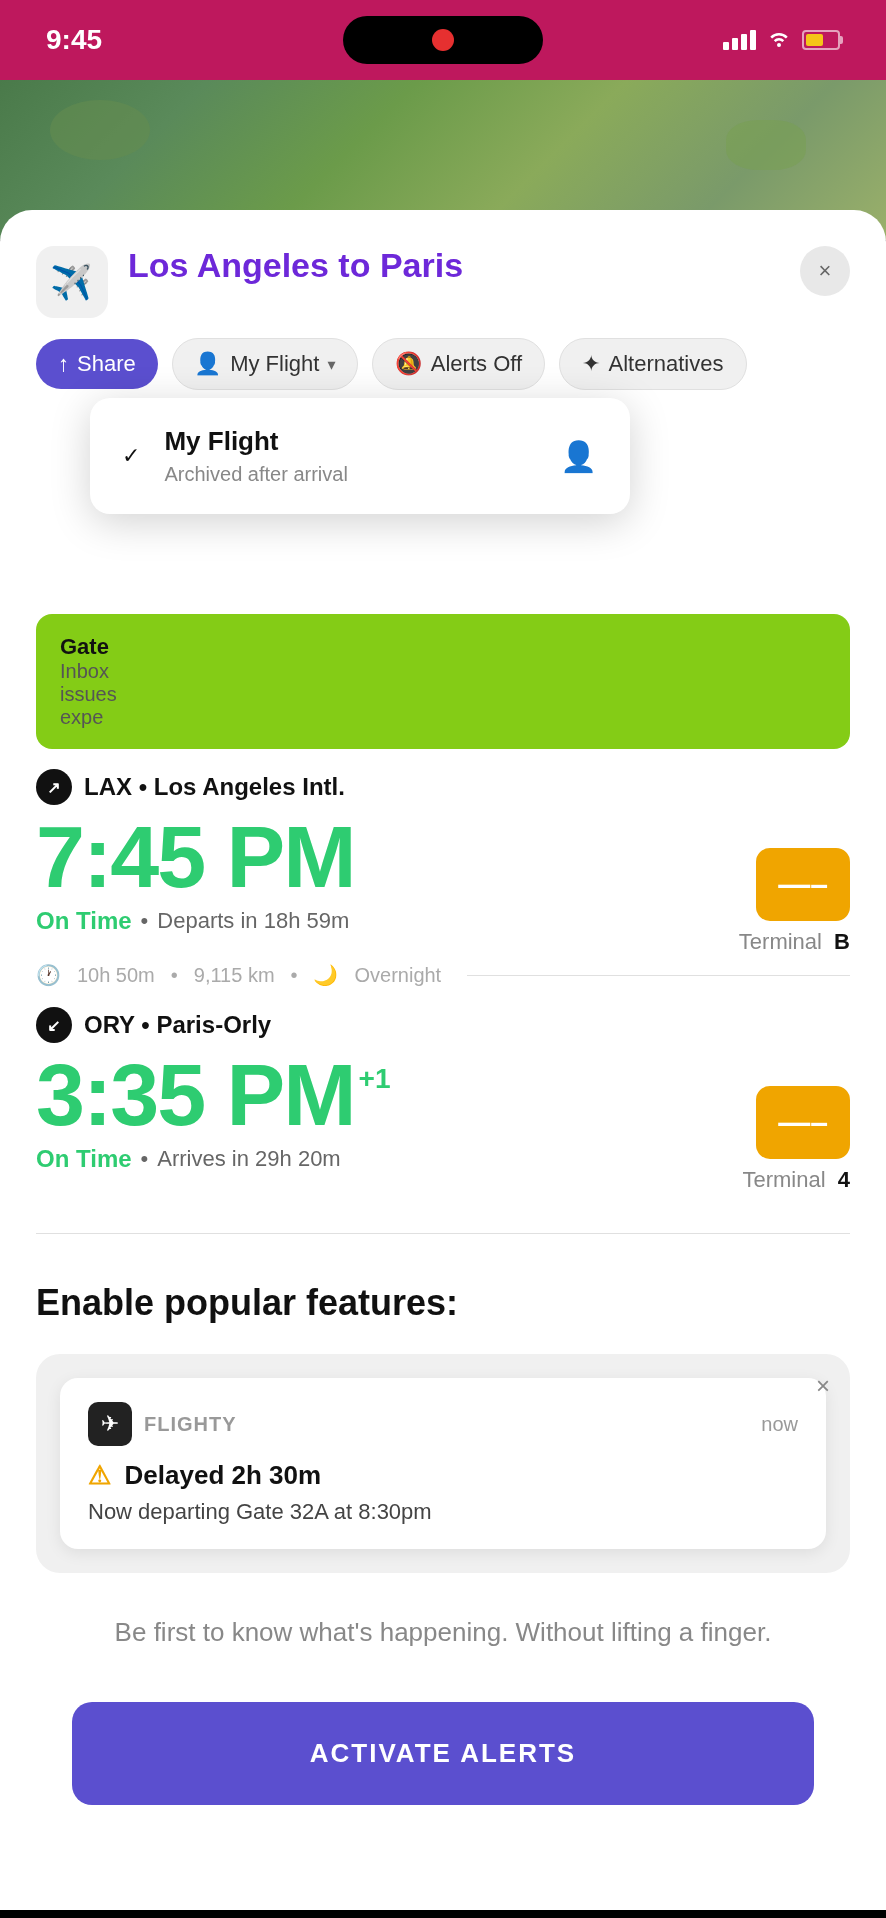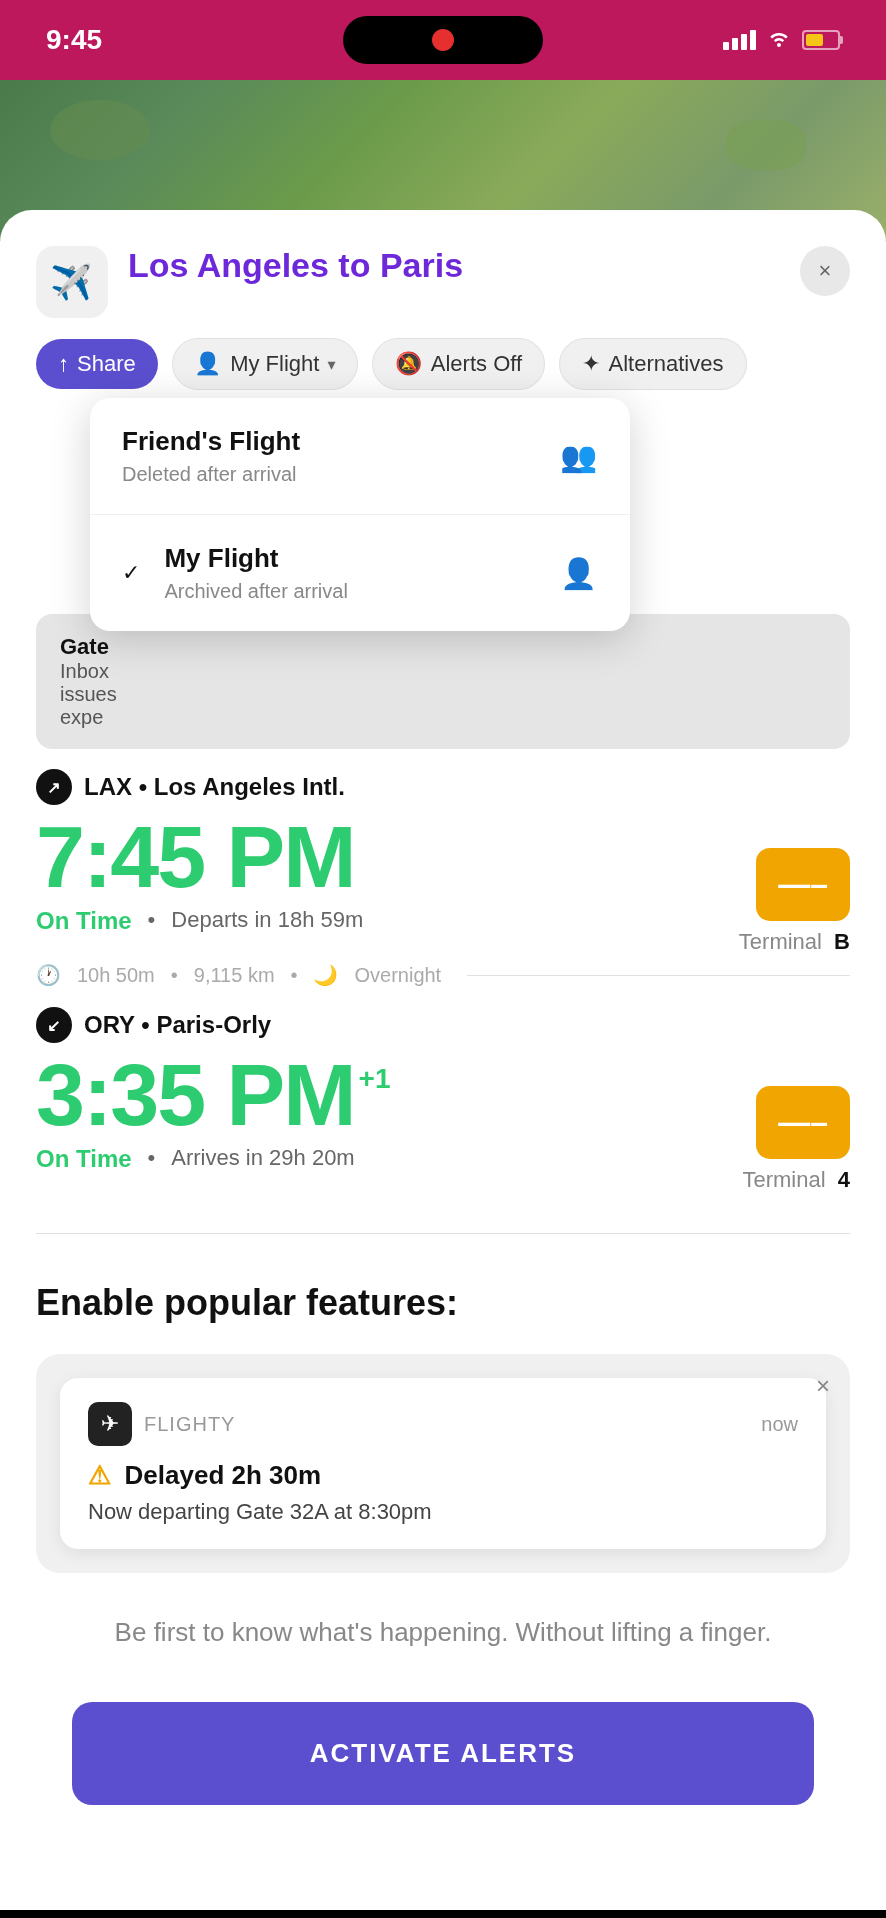--- a/index.html
+++ b/index.html
@@ -308,21 +308,22 @@
     }
     .time-superscript {
       font-size: 28px;
       font-weight: 600;
       color: #2ecc71;
       margin-top: 12px;
       margin-left: 4px;
     }
     .status-row {
       display: flex;
-      gap: 16px;
+      align-items: center;
+      gap: 9px;
       margin-bottom: 20px;
     }
     .on-time-badge {
       color: #2ecc71;
       font-size: 24px;
       font-weight: 700;
     }
     .status-detail {
       color: #666;
       font-size: 22px;
@@ -427,21 +428,21 @@
       background: #222;
       border-radius: 10px;
       display: flex;
       align-items: center;
       justify-content: center;
       color: white;
       font-size: 22px;
     }
     .notif-app-name {
       font-size: 20px;
-      font-weight: 400;
+      font-weight: 700;
       color: #999;
       letter-spacing: 1px;
       text-transform: uppercase;
     }
     .notif-time {
       font-size: 20px;
       color: #999;
     }
     .notif-body-title {
       font-size: 26px;
@@ -557,45 +558,36 @@
         <span>Alerts Off</span>
       </button>
       <button class="action-btn btn-outline">
         <span>✦</span>
         <span>Alternatives</span>
       </button>
     </div>
 
     <div class="dropdown-overlay">
       <div class="dropdown-item">
-        <div class="dropdown-item-left">
-          <span class="dropdown-item-title">Friend's Flight</span>
-          <span class="dropdown-item-sub">Deleted after arrival</span>
-        </div>
-        <div class="dropdown-item-right">
-          <span class="dropdown-item-icon">👥</span>
-        </div>
-      </div>
-      <div class="dropdown-item">
         <div class="dropdown-item-right" style="margin-right:14px">
           <span class="dropdown-item-check">✓</span>
         </div>
         <div class="dropdown-item-left" style="flex:1">
           <span class="dropdown-item-title">My Flight</span>
           <span class="dropdown-item-sub">Archived after arrival</span>
         </div>
         <div class="dropdown-item-right">
           <span class="dropdown-item-icon">👤</span>
         </div>
       </div>
     </div>
   </div>
 
   <div style="padding: 0 36px 20px 36px; margin-top: 200px;">
-    <div style="background:#e5e5e5; border-radius:16px; padding:20px 24px; display:flex; gap:16px;">
+    <div style="background:#84cc16; border-radius:16px; padding:20px 24px; display:flex; gap:16px;">
       <div>
         <div style="font-size:22px;font-weight:700;color:#111;">Gate</div>
         <div style="font-size:20px;color:#555;">Inbox</div>
         <div style="font-size:20px;color:#555;">issues</div>
         <div style="font-size:20px;color:#555;">expe</div>
       </div>
     </div>
   </div>
 
   <div class="airport-section">

